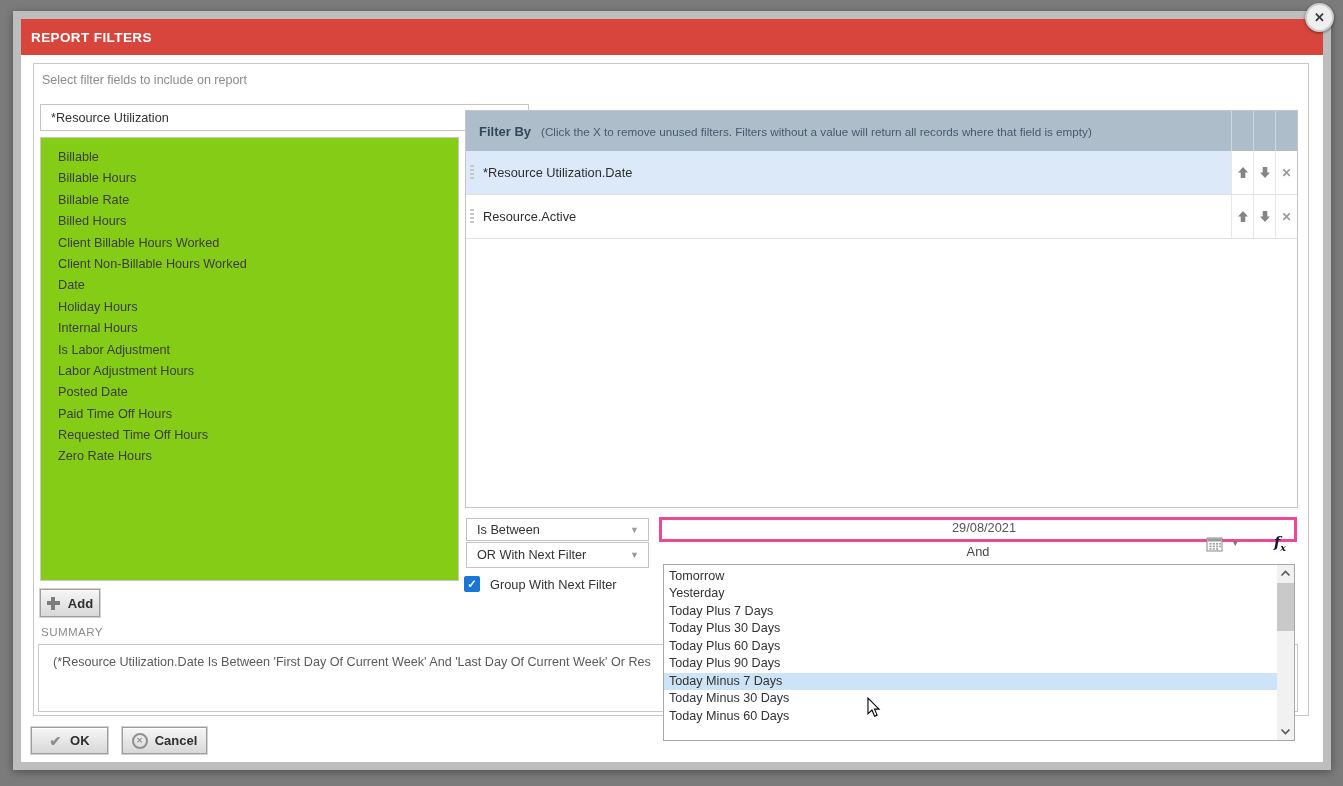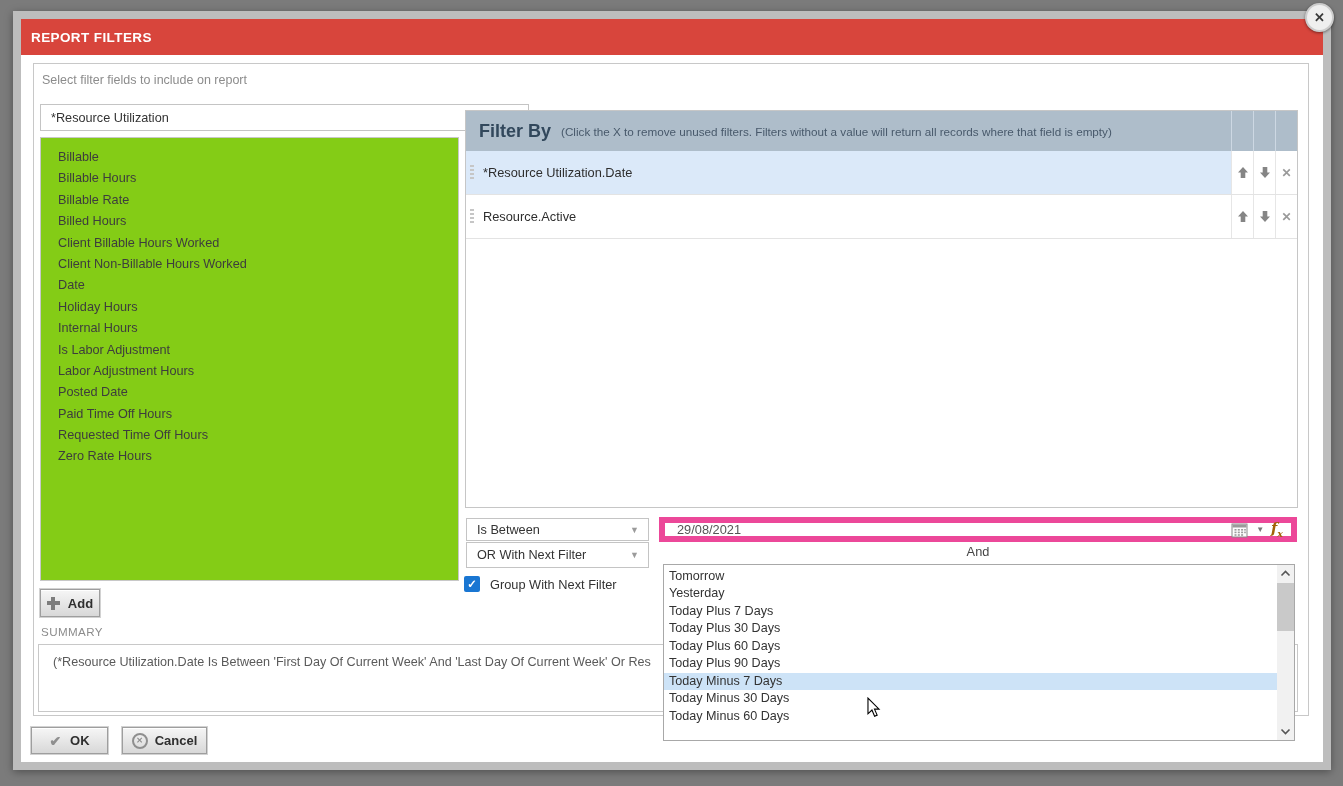--- a/index.html
+++ b/index.html
@@ -40,42 +40,42 @@
   .plus-icon::after  { content:""; position:absolute; top:4.5px; left:0; width:13px; height:4px; background:#7d7d7d; }
 
   .summary-label { left:20px; top:570px; font-size:11.6px; color:#8c8c8c; letter-spacing:.4px; }
   .summary-box { left:17px; top:589px; width:1260px; height:68px; border:1px solid #c8c8c8;
                  padding:10px 0 0 14px; font-size:12.6px; color:#5a5a5a;
                  white-space:nowrap; overflow:hidden; }
 
   .filter-table { left:444px; top:55px; width:833px; height:398px; border:1px solid #c6c6c6; background:#fff; }
   .ftable-header { height:40px; background:#aebdca; display:flex; align-items:stretch; }
   .fh-main { flex:1; display:flex; align-items:center; padding-left:13px; min-width:0; }
-  .fh-title { font-weight:bold; font-size:18px; color:#32485c; white-space:nowrap; }
+  .fh-title { font-weight:bold; font-size:13px; color:#32485c; white-space:nowrap; }
   .fh-hint { font-size:11.7px; color:#48596b; margin-left:10px; white-space:nowrap; overflow:hidden;text-align:center; }
   .fh-cell { width:22px; border-left:1px solid #cdd8e3; }
   .frow { display:flex; align-items:stretch; height:44px; border-bottom:1px solid #e3e3e3; background:#fff; }
   .frow .main { flex:1; display:flex; align-items:center; min-width:0; }
   .frow.selected .main { background:#dbe9f9; }
   .grip { width:4px; height:16px; margin-left:4px; margin-right:9px;
           background-image:repeating-linear-gradient(to bottom,#c6c6c6 0 2px,transparent 2px 4px); }
   .frow-label { font-size:12.8px; color:#2e2e2e; }
   .fcell { width:22px; display:flex; align-items:center; justify-content:center;
            border-left:1px solid #e6e6e6; background:#fff; cursor:pointer; }
   .fcell.x { font-size:12px; font-weight:bold; color:#9a9a9a; }
 
   .op-dd   { left:445px; top:463px; width:183px; height:23px; }
   .comb-dd { left:445px; top:487px; width:183px; height:26px; }
 
-  .value-field { left:638px; top:462px; width:638px; height:25px; border:6px solid #ec4899;
-                 display:flex; align-items:center; padding-left:12px; font-size:12.8px; color:#555; }
+  .value-field { left:638px; top:462px; width:638px; height:25px; border:3px solid #ec4899;
+                 display:flex; align-items:center; padding-left:12px; font-size:12.8px; color:#555;flex-direction:column; }
   .vf-icons { margin-left:auto; display:flex; align-items:center; }
   .mini-arrow { color:#777; font-size:8px; margin:0 7px 0 8px; }
   .fx { font-family:"DejaVu Serif", serif; font-style:italic; font-weight:bold;
-        font-size:14.5px; color:#a16207; margin-right:8px; line-height:1; }
+        font-size:14.5px; color:#0f172a; margin-right:8px; line-height:1;margin-left:28px; }
   .fx sub { font-size:9.5px; font-weight:bold; }
 
   .and-label { left:638px; top:489px; width:638px; text-align:center; font-size:12.8px; color:#454545; }
 
   .group-check { left:443px; top:521px; display:flex; align-items:center; gap:10px; cursor:pointer; }
   .checkbox { width:16px; height:16px; background:#1976d2; border-radius:2px; color:#fff;
               font-size:11.5px; font-weight:bold; display:flex; align-items:center; justify-content:center; }
   .group-check .lbl { font-size:12.8px; color:#333; }
 
   .options-list { left:642px; top:509px; width:632px; height:177px; background:#fff;

